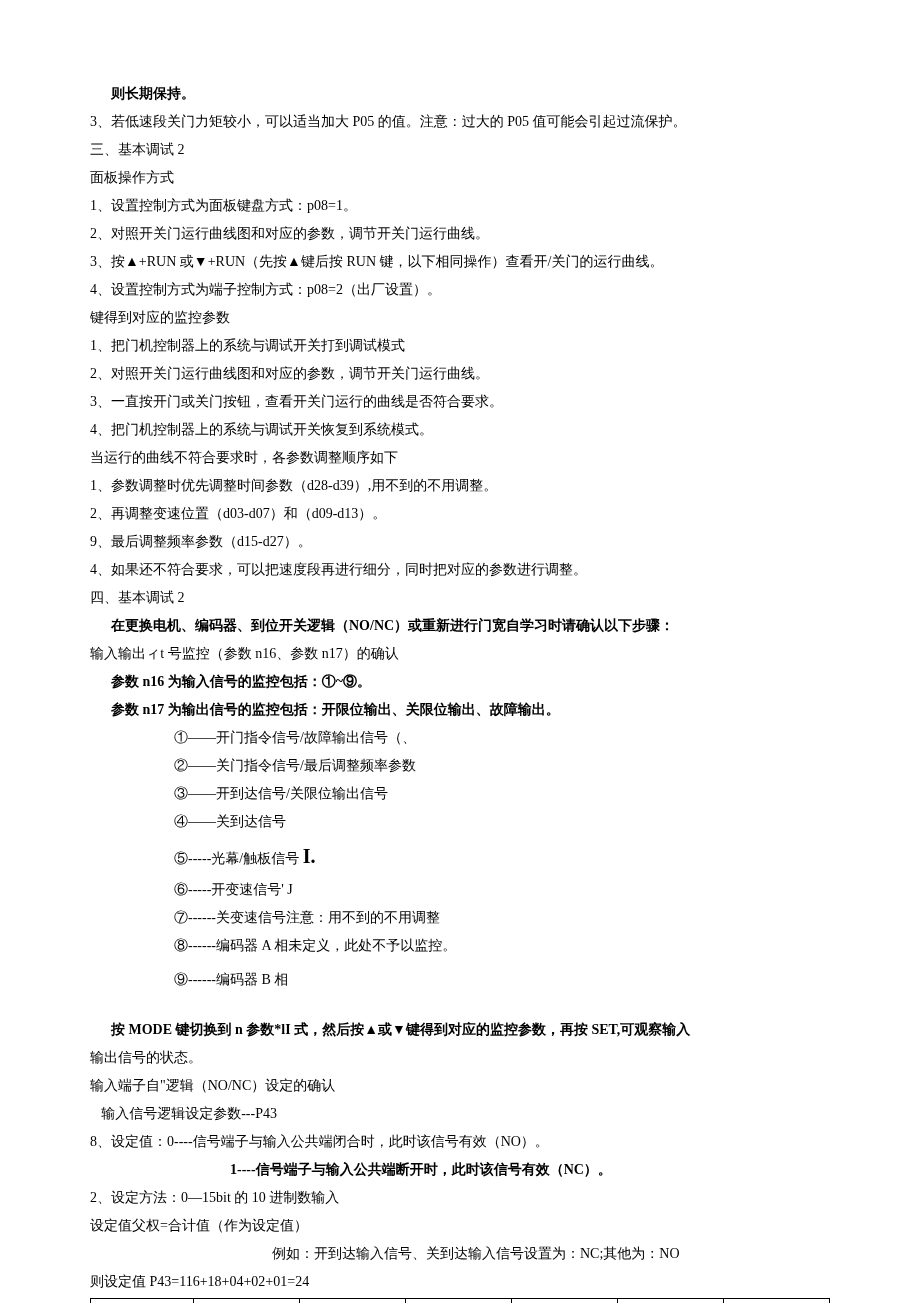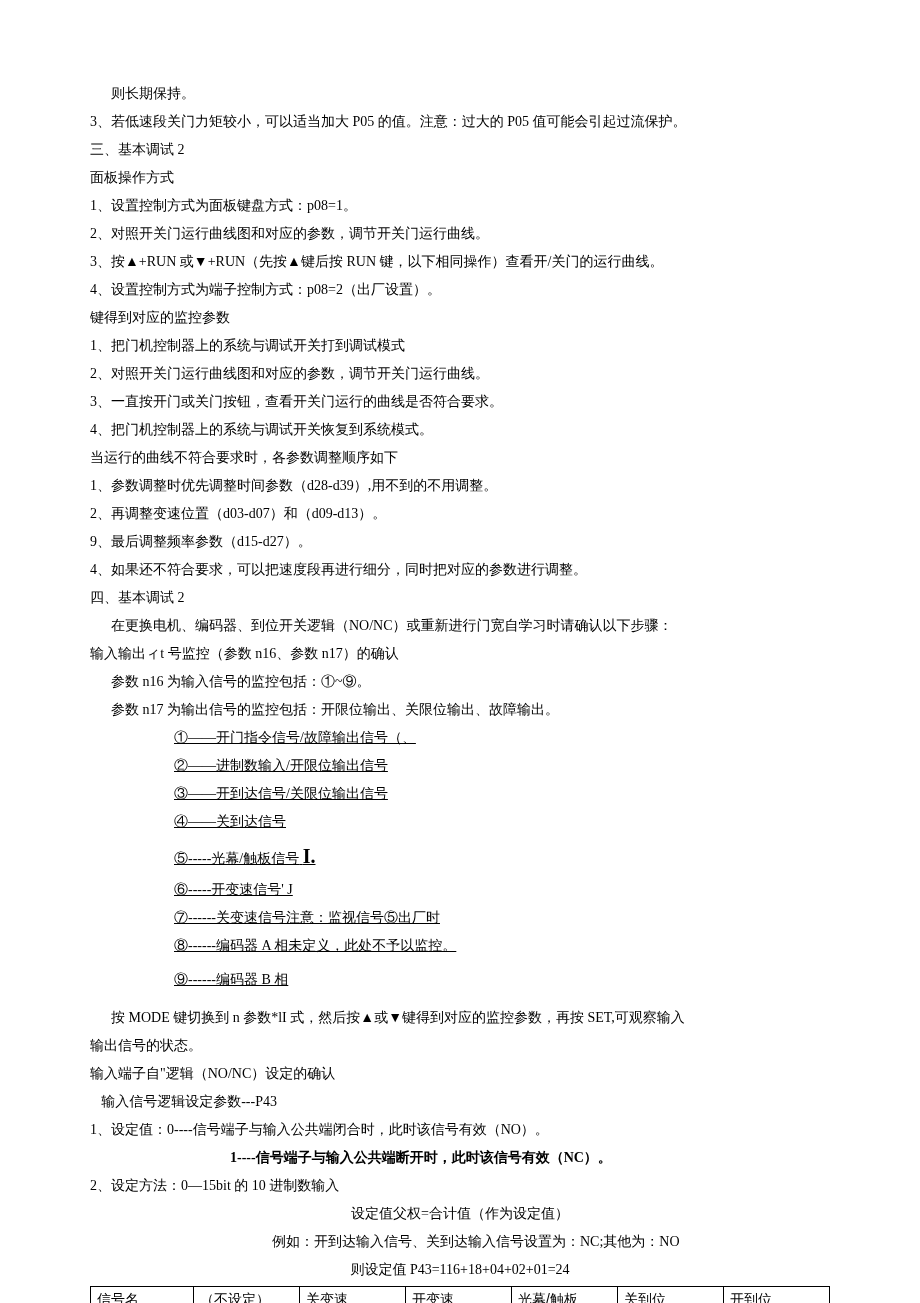--- a/index.html
+++ b/index.html
@@ -6,24 +6,24 @@
     margin: 0;
     padding: 80px 90px 40px 90px;
     font-family: "SimSun", "Songti SC", serif;
     font-size: 14px;
     line-height: 2.0;
     color: #000;
     background: #fff;
     width: 920px;
     box-sizing: border-box;
   }
-  .indent-1 { margin-left: 1.5em; }
-  .indent-3 { margin-left: 6em; text-decoration: underline; }
+  .indent-1 { margin-left: 1.5em; font-weight: bold; }
+  .indent-3 { margin-left: 6em; }
   .indent-deep { margin-left: 10em; font-weight: bold; }
-  .center { text-align: center; }
+  .center { }
   table {
     border-collapse: collapse;
     width: 100%;
     margin-top: 2px;
     table-layout: fixed;
   }
   td {
     border: 1px solid #000;
     padding: 2px 6px;
     font-size: 14px;
@@ -54,33 +54,33 @@
 <div>1、参数调整时优先调整时间参数（d28-d39）,用不到的不用调整。</div>
 <div>2、再调整变速位置（d03-d07）和（d09-d13）。</div>
 <div>9、最后调整频率参数（d15-d27）。</div>
 <div>4、如果还不符合要求，可以把速度段再进行细分，同时把对应的参数进行调整。</div>
 <div>四、基本调试 2</div>
 <div class="indent-1">在更换电机、编码器、到位开关逻辑（NO/NC）或重新进行门宽自学习时请确认以下步骤：</div>
 <div>输入输出ィt 号监控（参数 n16、参数 n17）的确认</div>
 <div class="indent-1">参数 n16 为输入信号的监控包括：①~⑨。</div>
 <div class="indent-1">参数 n17 为输出信号的监控包括：开限位输出、关限位输出、故障输出。</div>
 <div class="indent-3">①——开门指令信号/故障输出信号（、</div>
-<div class="indent-3">②——进制数输入/开限位输出信号</div>
+<div class="indent-3">②——关门指令信号/最后调整频率参数</div>
 <div class="indent-3">③——开到达信号/关限位输出信号</div>
 <div class="indent-3">④——关到达信号</div>
 <div class="indent-3"><span>⑤-----光幕/触板信号</span> <span style="font-size:20px;font-weight:bold;">I.</span></div>
 <div class="indent-3">⑥-----开变速信号' J</div>
-<div class="indent-3">⑦------关变速信号注意：监视信号⑤出厂时</div>
+<div class="indent-3">⑦------关变速信号注意：用不到的不用调整</div>
 <div class="indent-3">⑧------编码器 A 相未定义，此处不予以监控。</div>
 <div class="indent-3" style="margin-top:6px;">⑨------编码器 B 相</div>
-<div class="indent-1" style="margin-top:10px;">按 MODE 键切换到 n 参数*lI 式，然后按▲或▼键得到对应的监控参数，再按 SET,可观察输入</div>
+<div class="indent-1" style="margin-top:22px;">按 MODE 键切换到 n 参数*lI 式，然后按▲或▼键得到对应的监控参数，再按 SET,可观察输入</div>
 <div>输出信号的状态。</div>
 <div>输入端子自"逻辑（NO/NC）设定的确认</div>
 <div style="margin-left:0.8em;">输入信号逻辑设定参数---P43</div>
-<div>1、设定值：0----信号端子与输入公共端闭合时，此时该信号有效（NO）。</div>
+<div>8、设定值：0----信号端子与输入公共端闭合时，此时该信号有效（NO）。</div>
 <div class="indent-deep">1----信号端子与输入公共端断开时，此时该信号有效（NC）。</div>
 <div>2、设定方法：0—15bit 的 10 进制数输入</div>
 <div class="center">设定值父权=合计值（作为设定值）</div>
 <div style="margin-left:13em;">例如：开到达输入信号、关到达输入信号设置为：NC;其他为：NO</div>
 <div class="center">则设定值 P43=116+18+04+02+01=24</div>
 
 <table>
   <tbody>
       <tr>
     <td>信号名</td>

